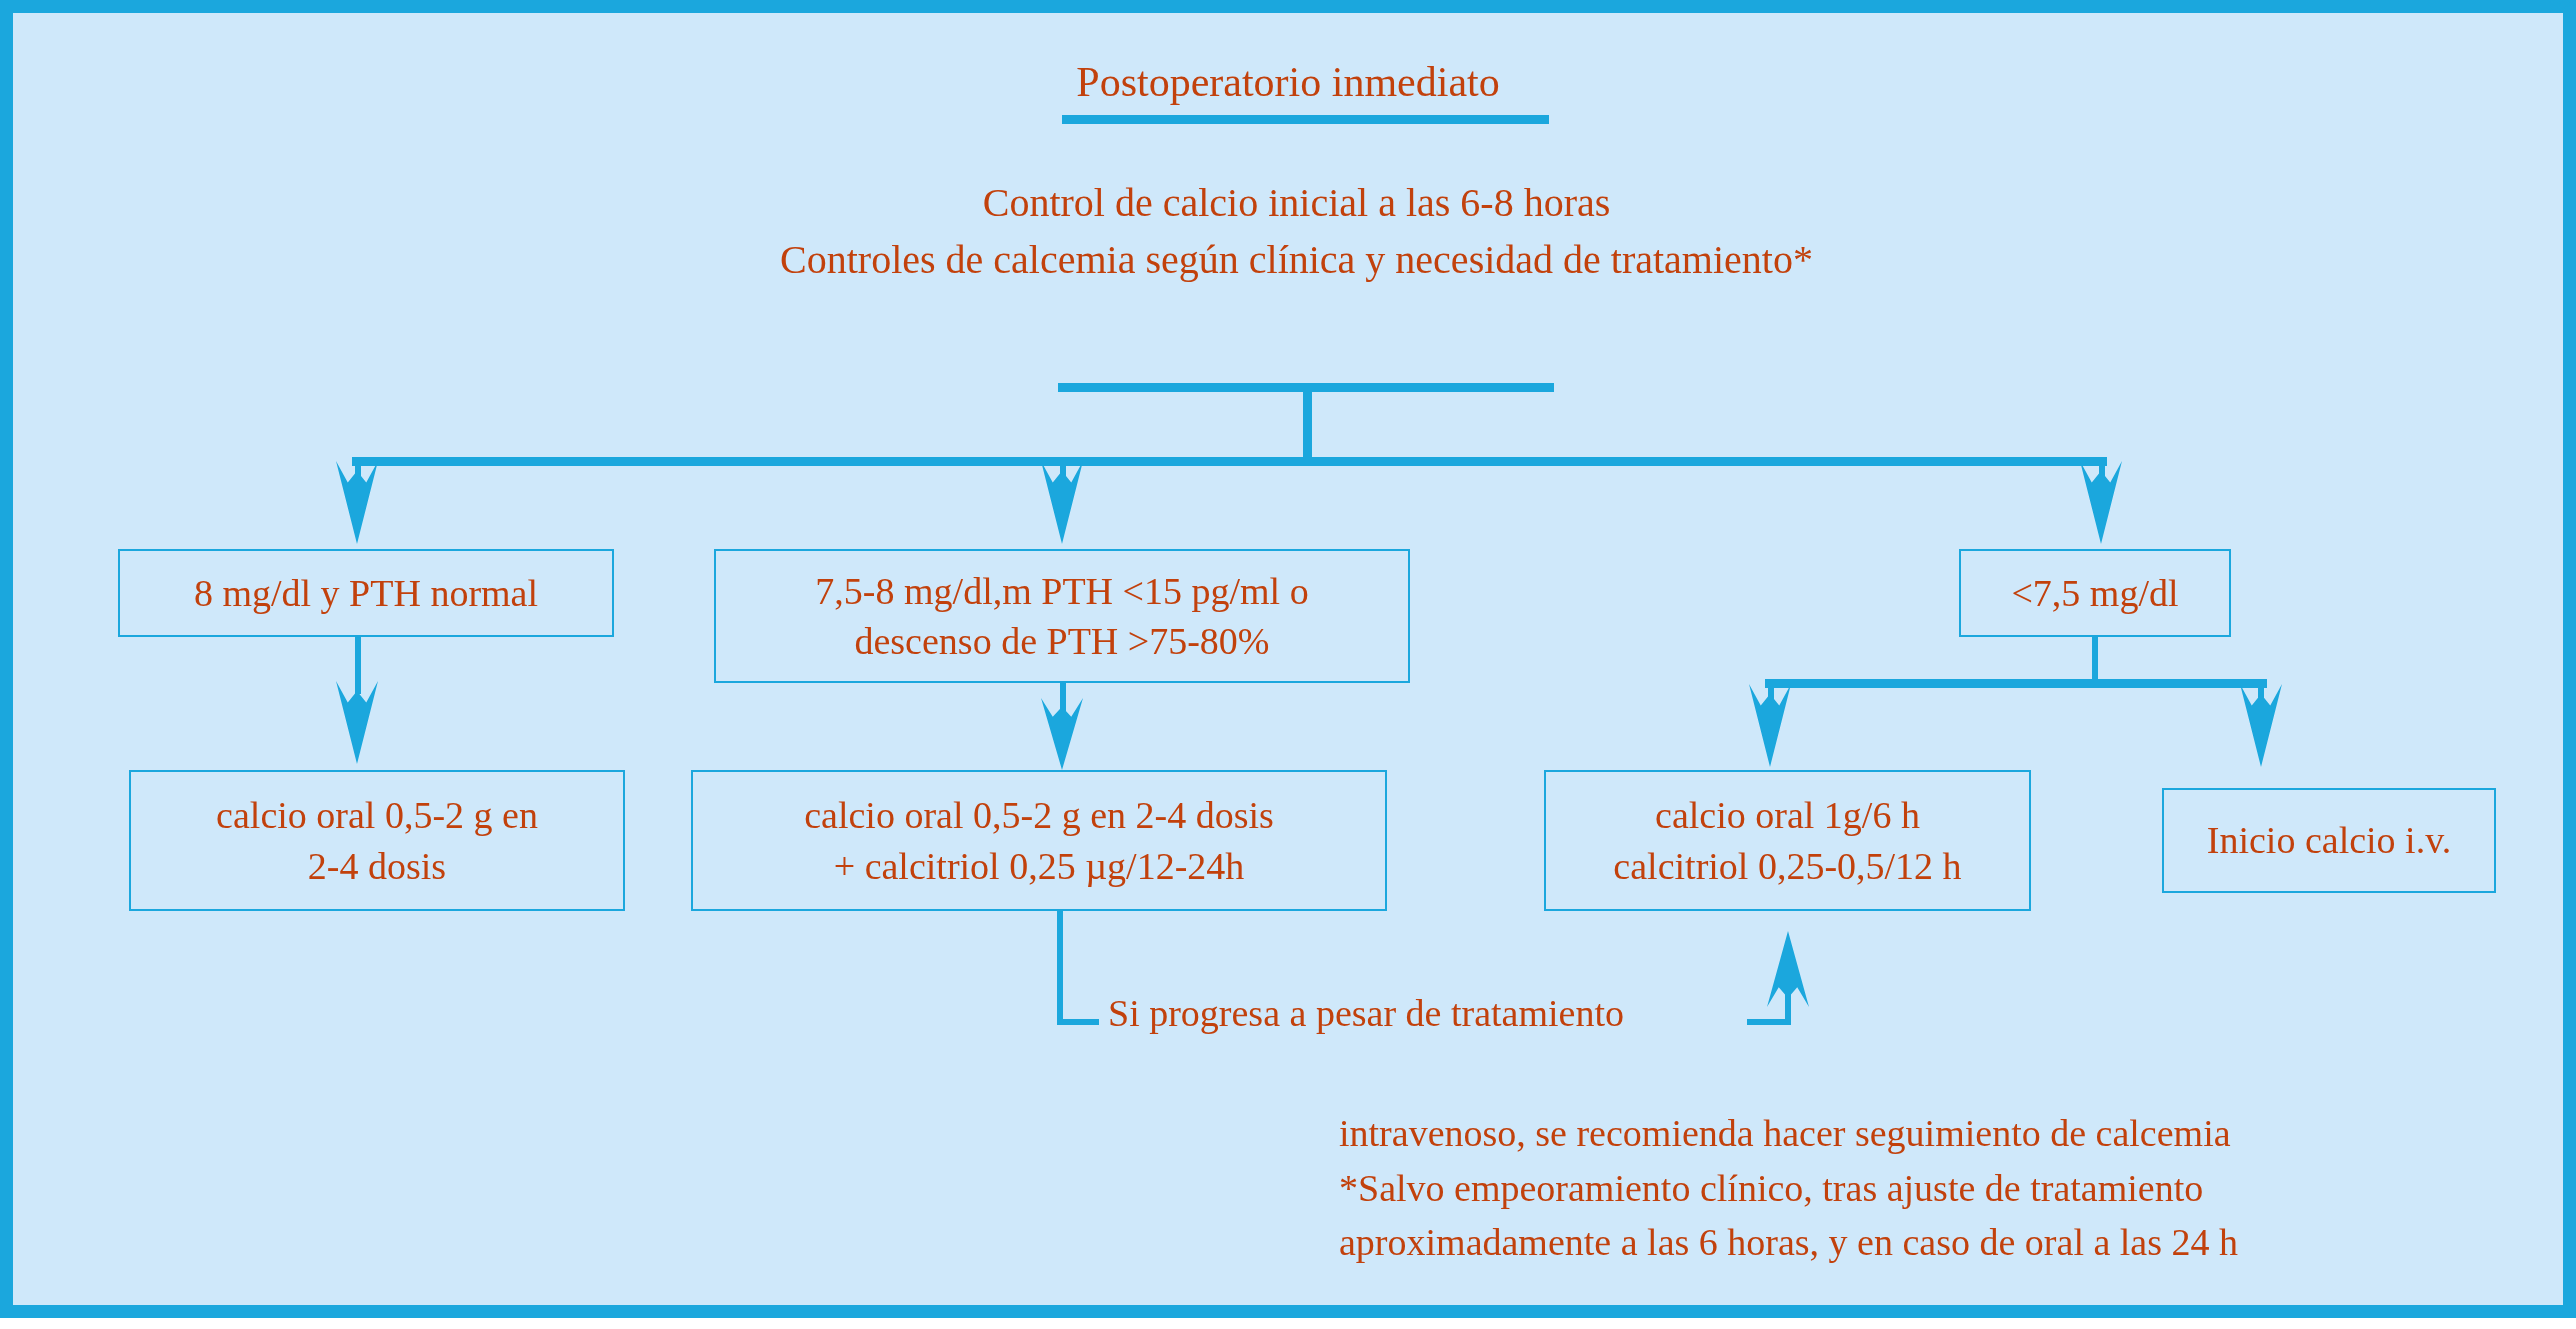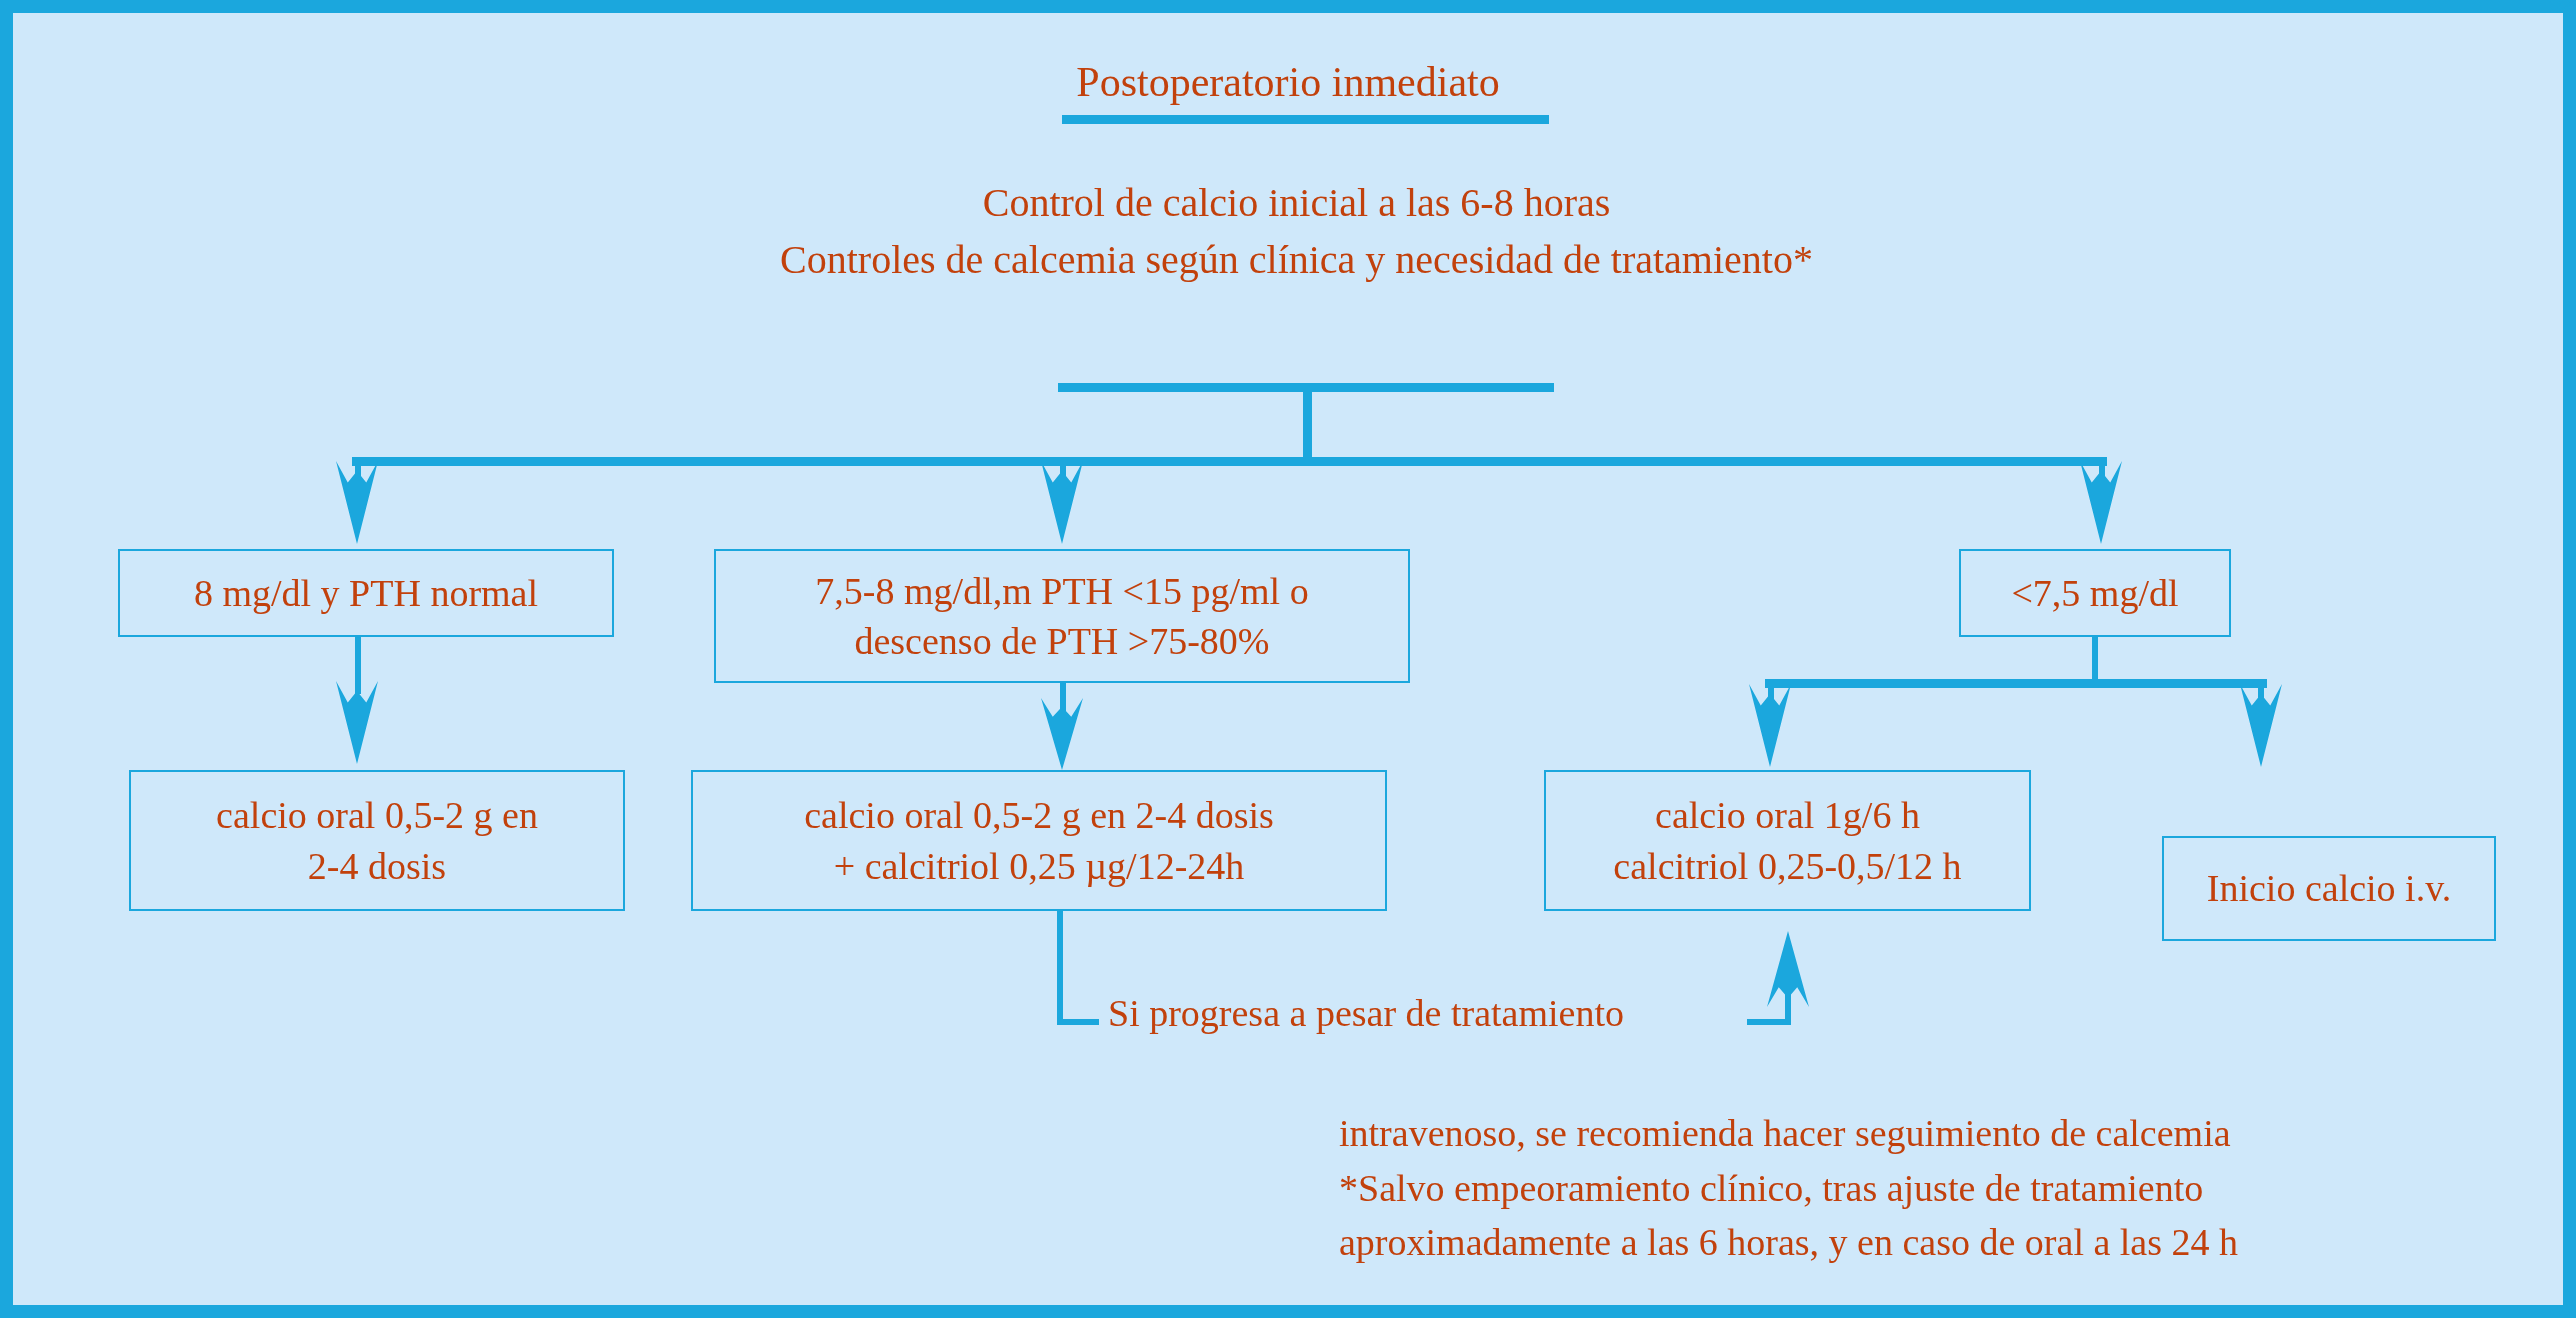--- a/index.html
+++ b/index.html
@@ -152,21 +152,21 @@
       </div>
     </div>
 
     <div class="box" style="left:1531px;top:757px;width:487px;height:141px;">
       <div>
         <div>calcio oral 1g/6 h</div>
         <div>calcitriol 0,25-0,5/12 h</div>
       </div>
     </div>
 
-    <div class="box" style="left:2149px;top:775px;width:334px;height:105px;margin-top:48px;">
+    <div class="box" style="left:2149px;top:775px;width:334px;height:105px;">
       <div>
         <div>Inicio calcio i.v.</div>
       </div>
     </div>
 
     <div class="vbar-thin" style="left:1044px;top:898px;height:114px;"></div>
 
     <div class="hbar-thin" style="left:1044px;top:1006px;width:42px;"></div>
 
     <div class="looplabel" style="left:1095px;top:981px;">Si progresa a pesar de tratamiento</div>

